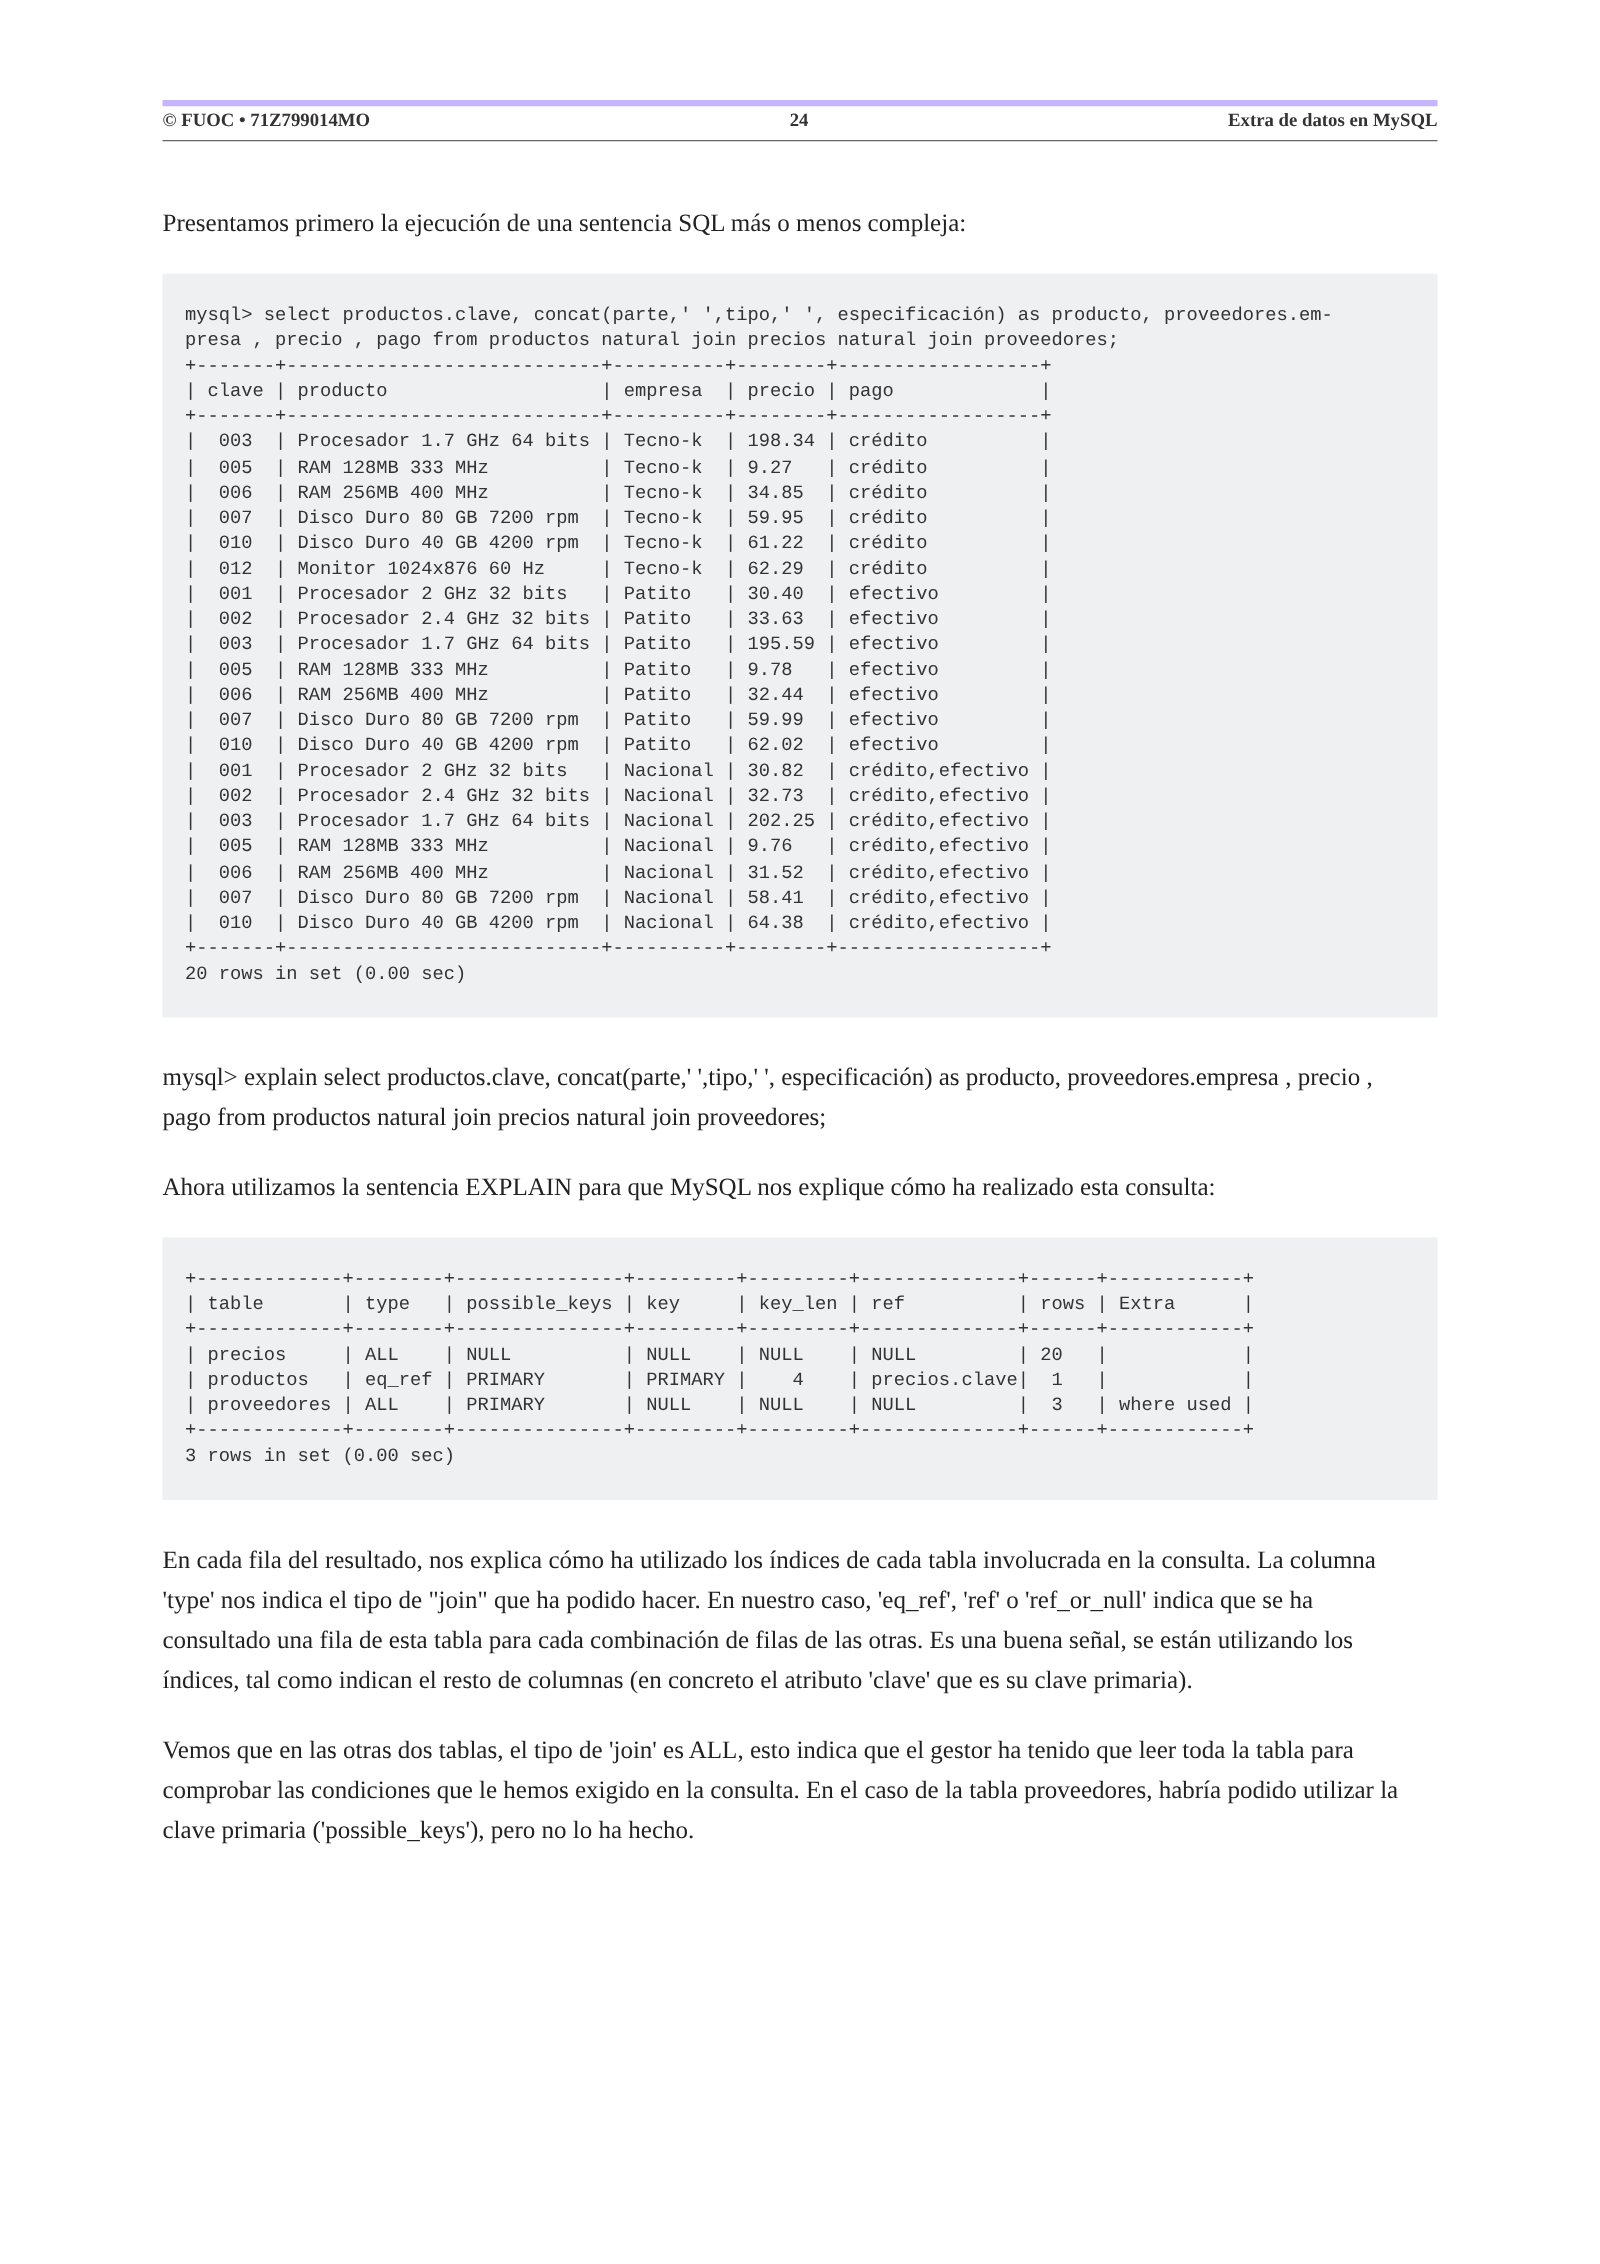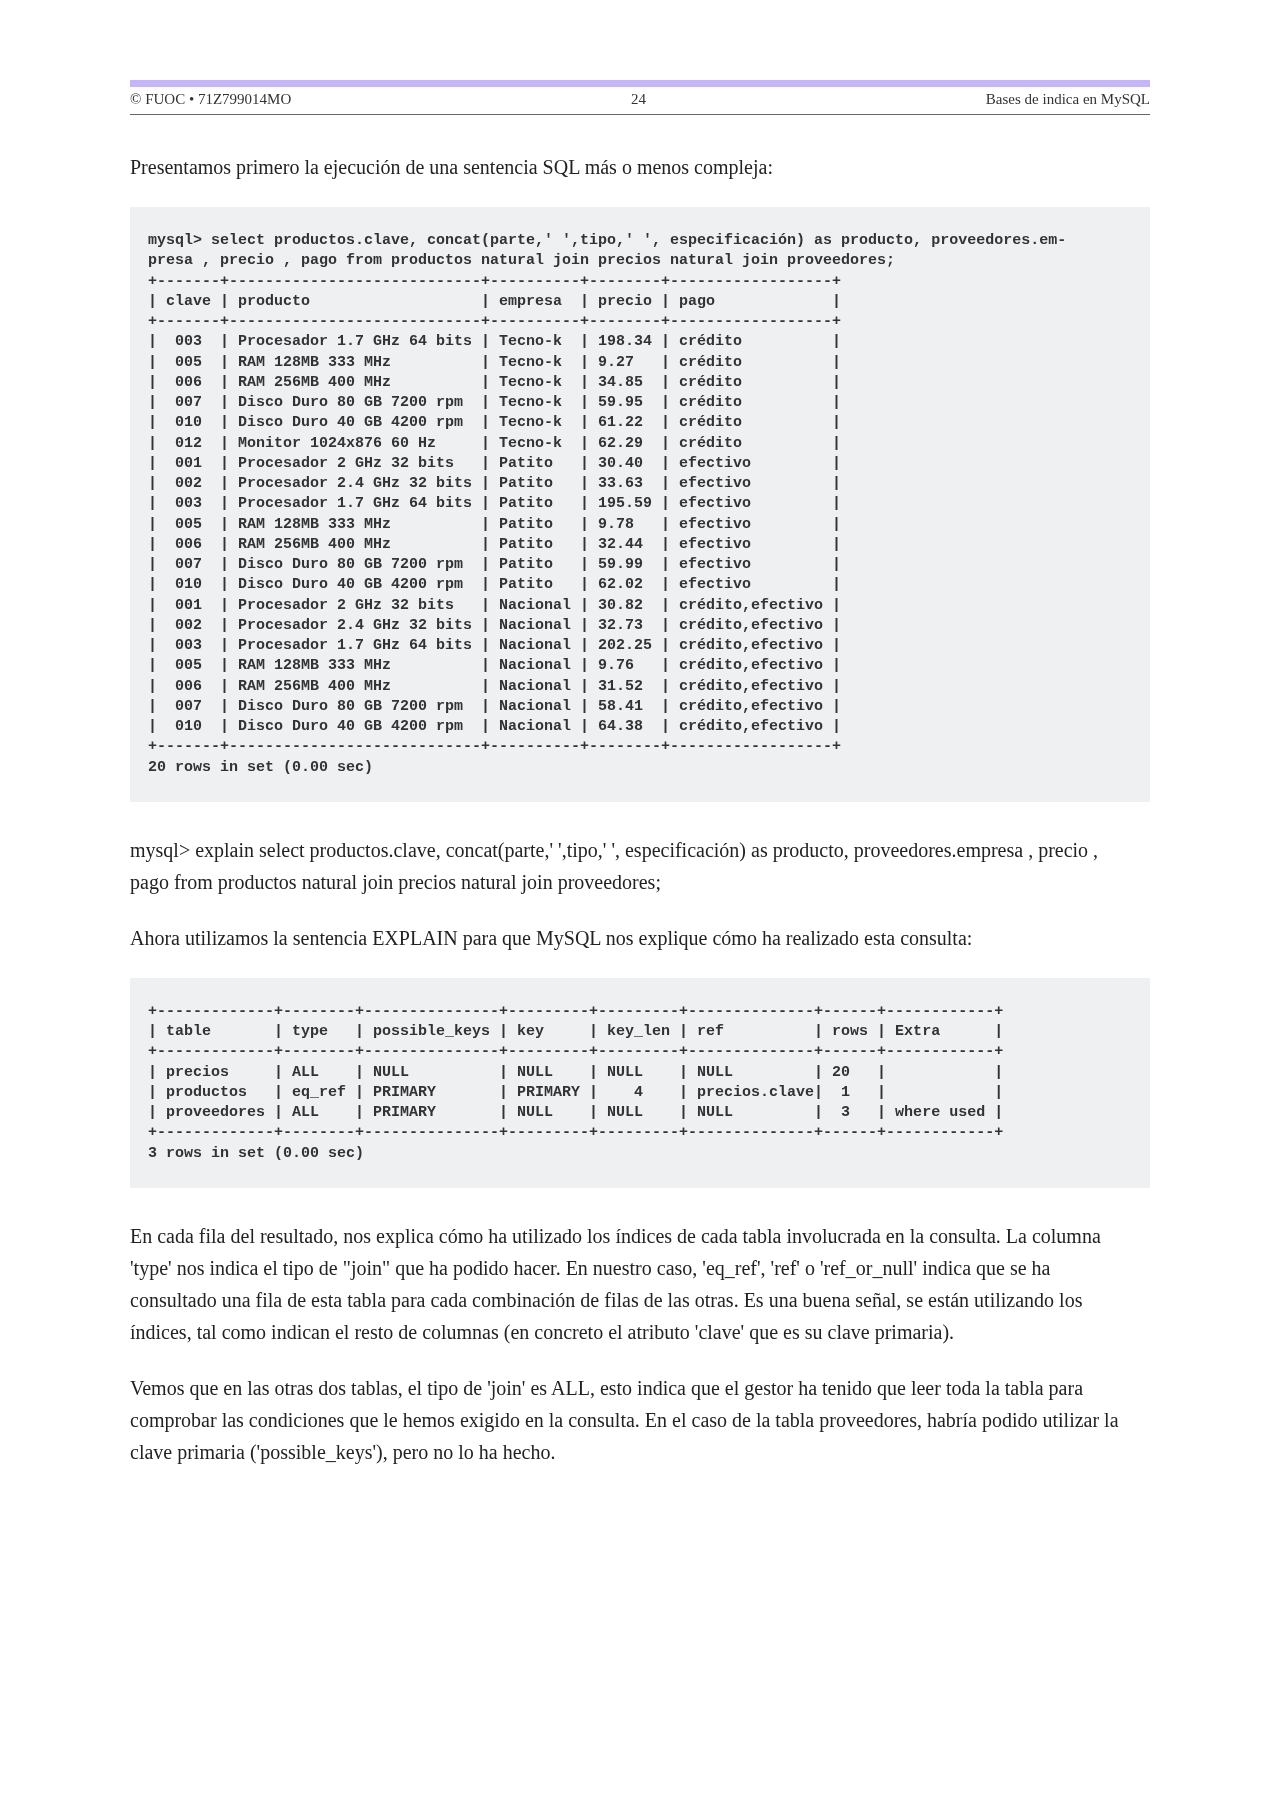--- a/index.html
+++ b/index.html
@@ -16,52 +16,52 @@
     box-sizing: border-box;
     padding: 80px 130px 100px 130px;
     position: relative;
   }
   .header {
     display: flex;
     justify-content: space-between;
     font-size: 15px;
     color: #333;
     padding: 4px 0 6px 0;
-    border-top: 7px solid #c4b5fd;
+    border-top: 5px solid #c4b5fd;
     border-bottom: 1px solid #666;
-    margin-bottom: 36px;
+    margin-bottom: 50px;
+    font-weight: bold;
   }
   .body-text {
     font-size: 20px;
     line-height: 1.6;
     margin: 0 12px 24px 0;
     color: #222;
   }
   .codeblock {
     background: #eef0f2;
     font-family: 'Courier New', Courier, monospace;
     font-size: 15px;
     line-height: 1.35;
     white-space: pre;
     padding: 24px 18px;
     margin: 18px 0 32px 0;
     color: #333;
     overflow-x: auto;
-    font-weight: bold;
   }
 </style>
 </head>
 <body>
 
 <div class="page">
 
   <div class="header">
     <span>© FUOC • 71Z799014MO</span>
     <span>24</span>
-    <span>Bases de indica en MySQL</span>
+    <span>Extra de datos en MySQL</span>
   </div>
 
   <p class="body-text">Presentamos primero la ejecución de una sentencia SQL más o menos compleja:</p>
 
   <div class="codeblock" id="code1">mysql&gt; select productos.clave, concat(parte,' ',tipo,' ', especificación) as producto, proveedores.em-
 presa , precio , pago from productos natural join precios natural join proveedores;
 +-------+----------------------------+----------+--------+------------------+
 | clave | producto                   | empresa  | precio | pago             |
 +-------+----------------------------+----------+--------+------------------+
 |  003  | Procesador 1.7 GHz 64 bits | Tecno-k  | 198.34 | crédito          |

